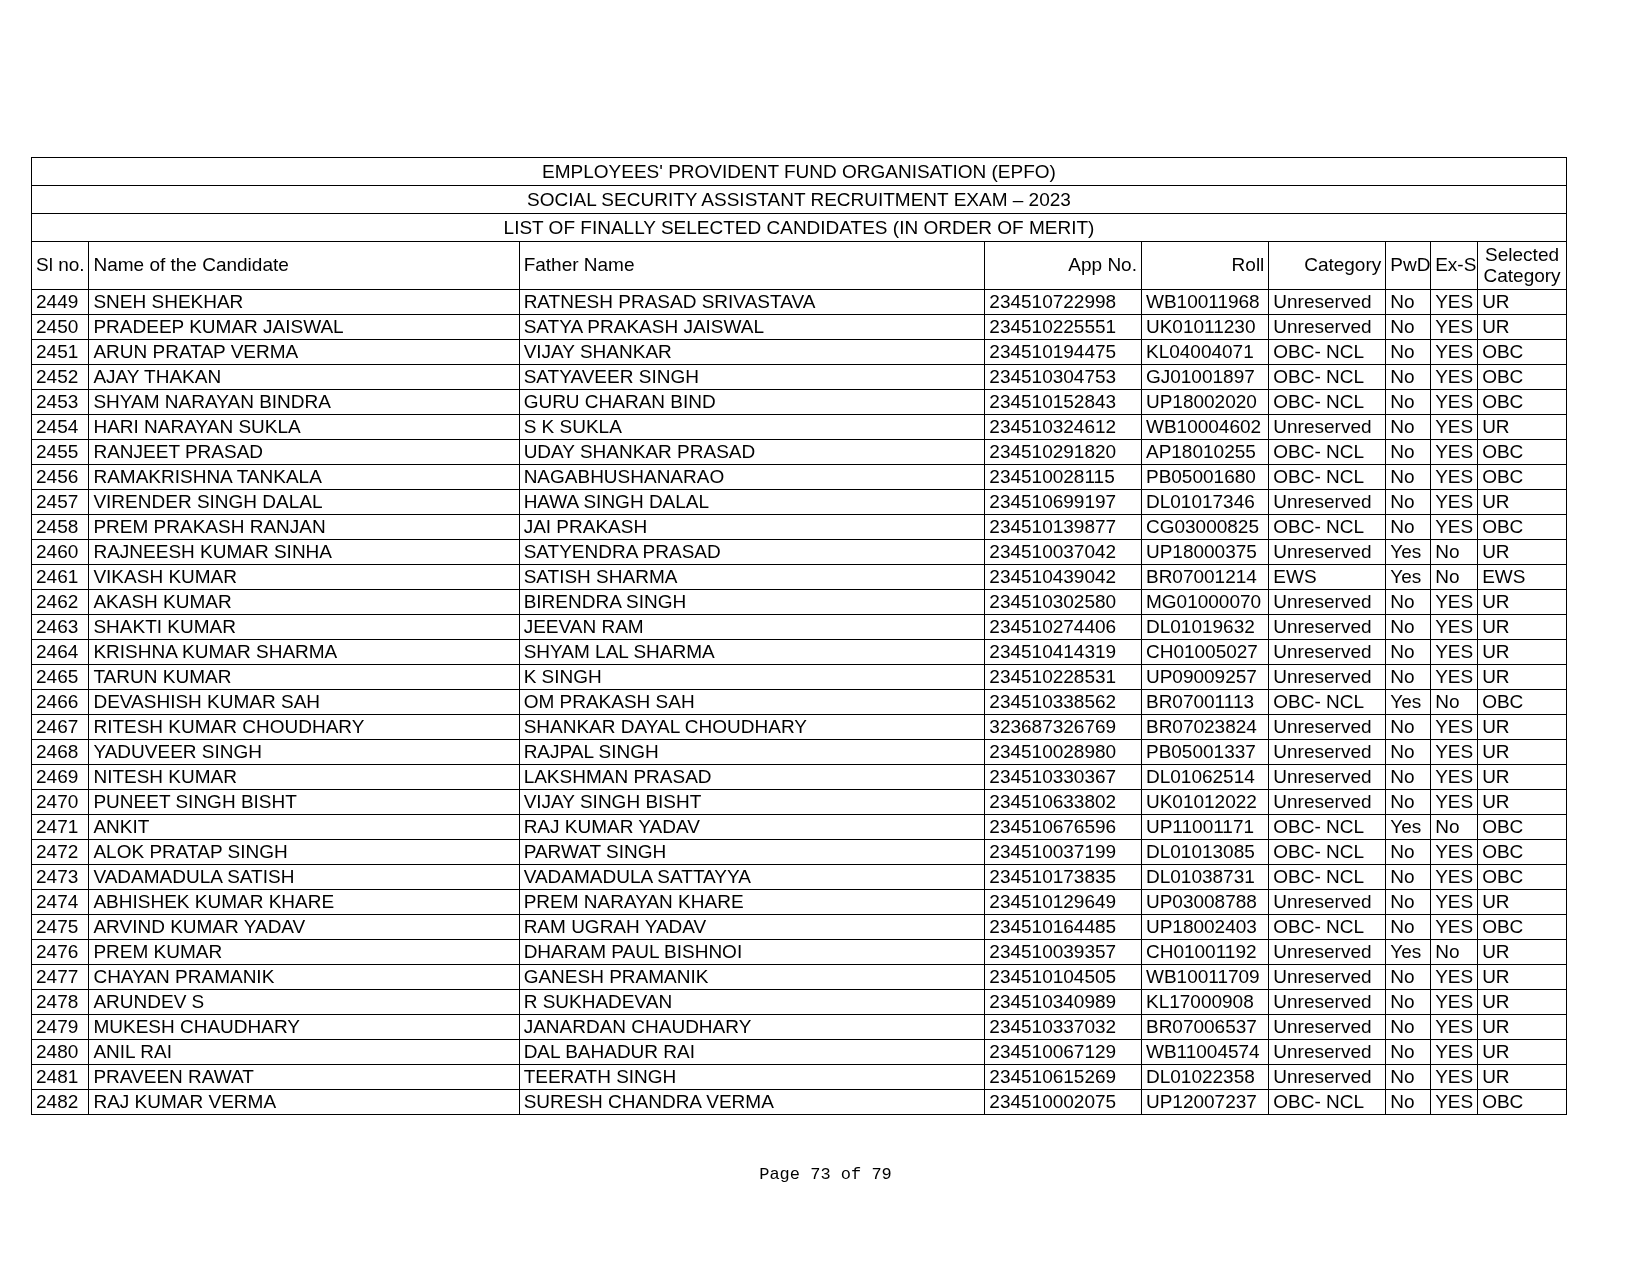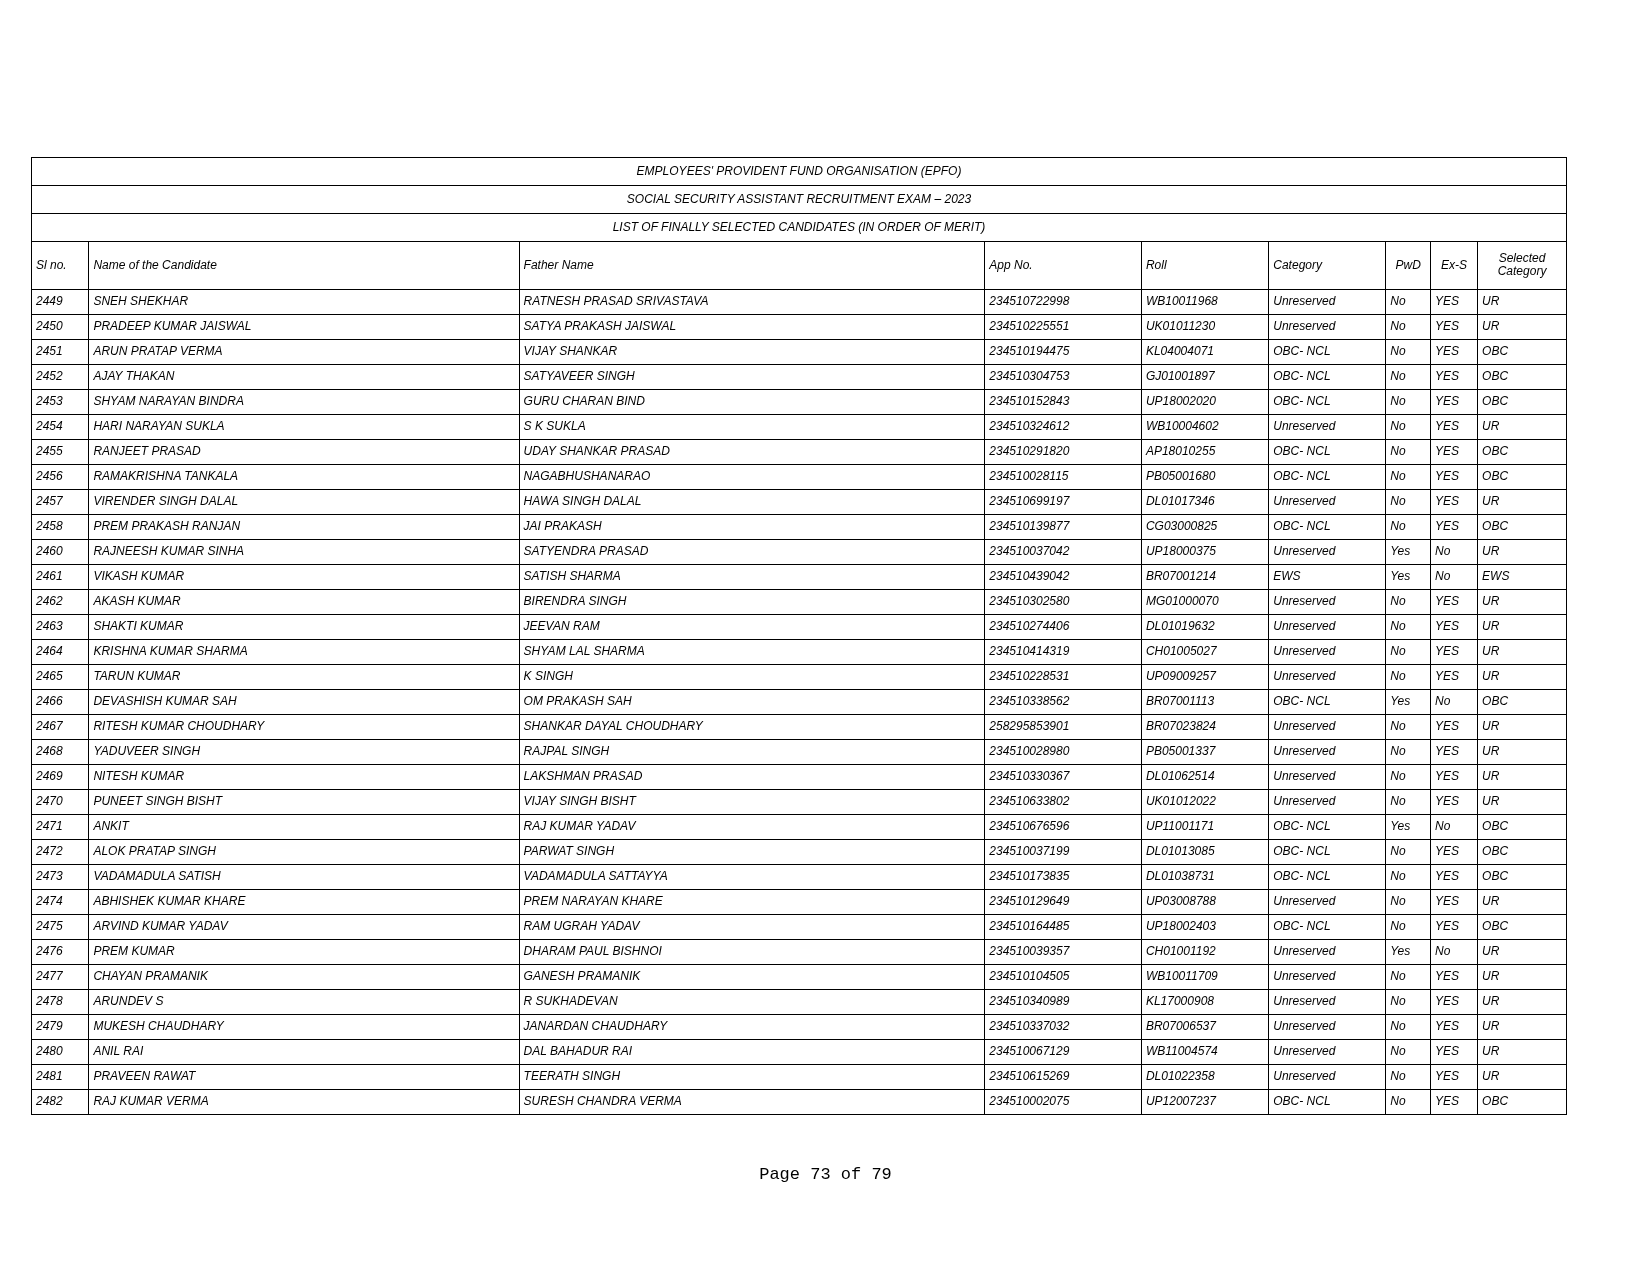--- a/index.html
+++ b/index.html
@@ -23,23 +23,22 @@
     width: 1651px;
     height: 1275px;
   }
   .doc-table {
     position: absolute;
     left: 31px;
     top: 157px;
     width: 1536px;
     border-collapse: collapse;
     table-layout: fixed;
-    font-size: 12px;
+    font-size: 19px;
     line-height: 1.05;
-    font-style: italic;
   }
   .doc-table td, .doc-table th {
     border: 1.5px solid #000000;
     padding: 1px 4px 2px 4px;
     vertical-align: middle;
     font-weight: normal;
     white-space: nowrap;
     overflow: hidden;
     height: 21px;
   }
@@ -61,21 +60,21 @@
   .c-cat     { width: 112px; text-align: left; }
   .c-pwd     { width: 43px;  text-align: left; }
   .c-exs     { width: 45px;  text-align: left; }
   .c-selcat  { width: 85px;  text-align: left; margin-top: 40px; }
 
   .head-row .c-sl,
   .head-row .c-name,
   .head-row .c-father { text-align: left; }
   .head-row .c-app,
   .head-row .c-roll,
-  .head-row .c-cat { text-align: left; }
+  .head-row .c-cat { text-align: right; }
   .head-row .c-pwd,
   .head-row .c-exs { text-align: center; margin-left: 8px; }
   .head-row .c-selcat { text-align: center; white-space: normal; line-height: 1.12; padding-left:2px; padding-right:2px;}
 
   .footer {
     position: absolute;
     left: 0;
     top: 1165px;
     width: 1651px;
     text-align: center;
@@ -310,21 +309,21 @@
           <td class="c-roll">BR07001113</td>
           <td class="c-cat">OBC- NCL</td>
           <td class="c-pwd">Yes</td>
           <td class="c-exs">No</td>
           <td class="c-selcat">OBC</td>
         </tr>
         <tr>
           <td class="c-sl">2467</td>
           <td class="c-name">RITESH KUMAR CHOUDHARY</td>
           <td class="c-father">SHANKAR DAYAL CHOUDHARY</td>
-          <td class="c-app">258295853901</td>
+          <td class="c-app">323687326769</td>
           <td class="c-roll">BR07023824</td>
           <td class="c-cat">Unreserved</td>
           <td class="c-pwd">No</td>
           <td class="c-exs">YES</td>
           <td class="c-selcat">UR</td>
         </tr>
         <tr>
           <td class="c-sl">2468</td>
           <td class="c-name">YADUVEER SINGH</td>
           <td class="c-father">RAJPAL SINGH</td>

